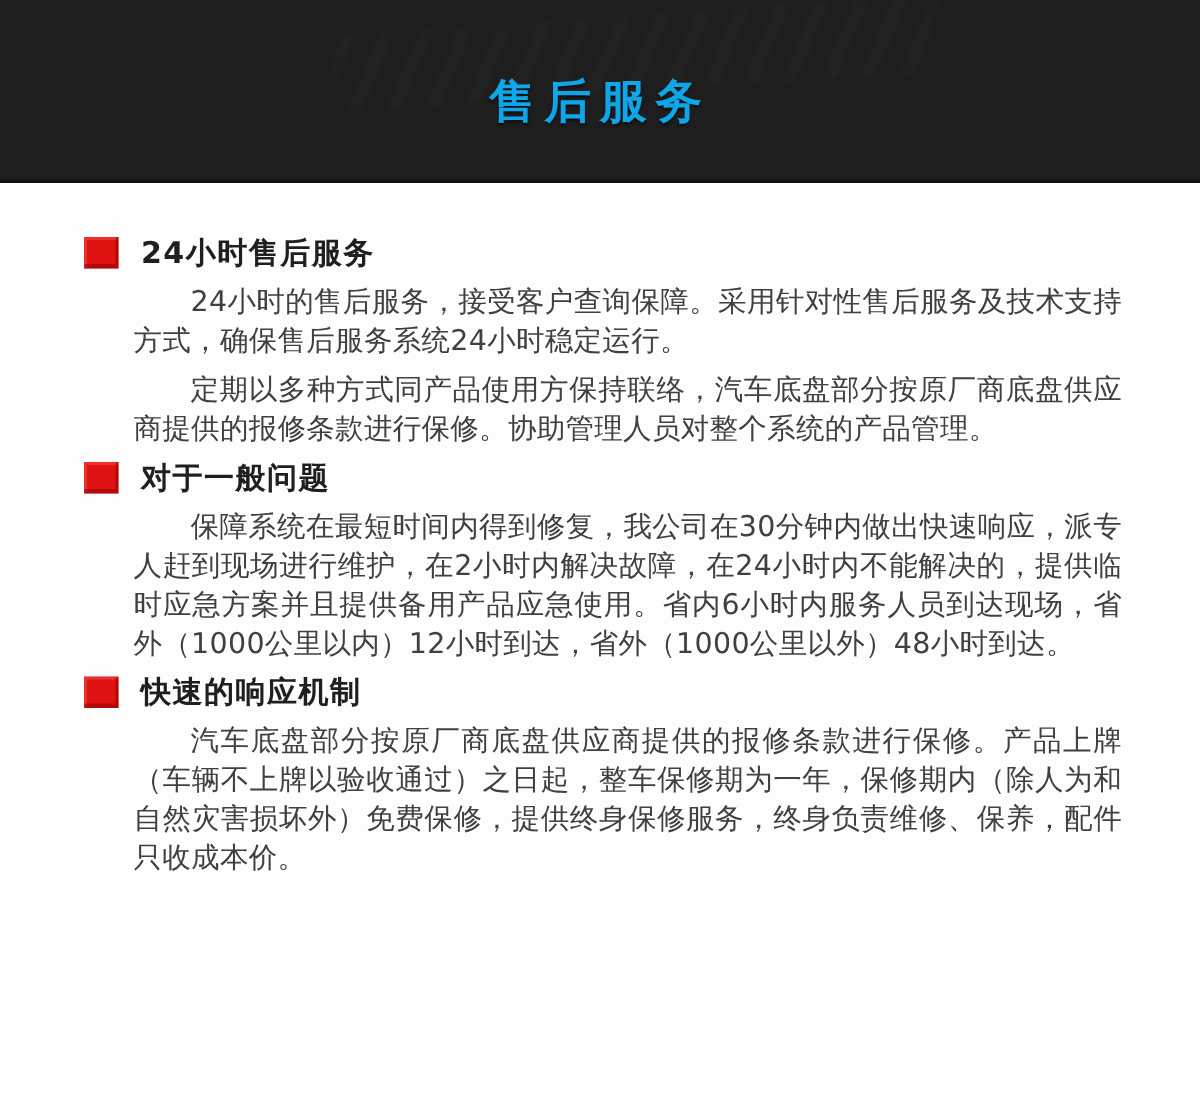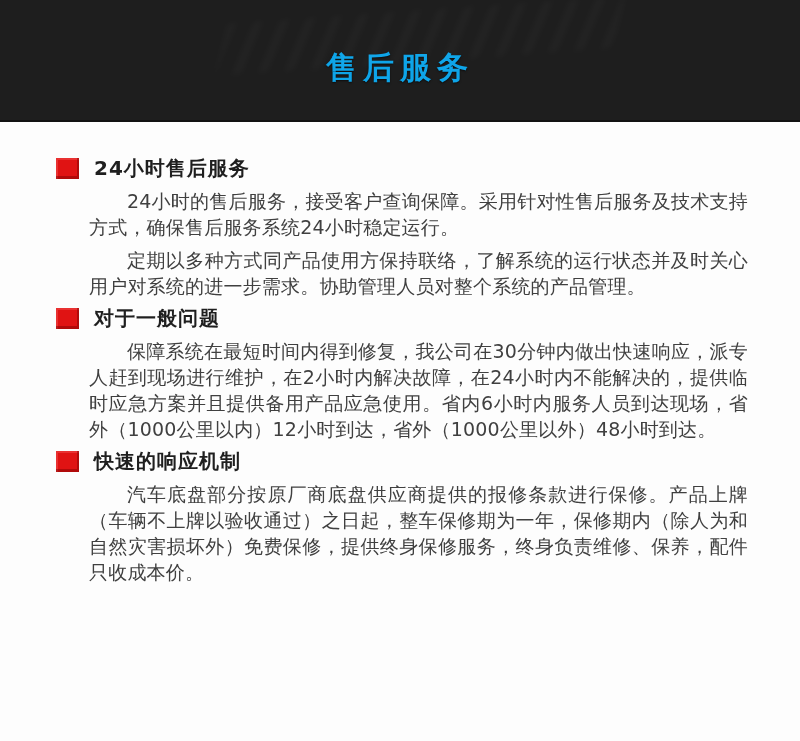--- a/index.html
+++ b/index.html
@@ -108,21 +108,21 @@
 
     <div class="section">
       <div class="section-head">
         <span class="bullet"></span>
         <span class="section-title">24小时售后服务</span>
       </div>
       <p>24小时的售后服务，接受客户查询保障。采用针对性售后服务及技术支持方式，确保售后服务系统24小时稳定运行。</p>
     </div>
 
     <div class="section">
-      <p>定期以多种方式同产品使用方保持联络，了解系统的运行状态并及时关心用户对系统的进一步需求。协助管理人员对整个系统的产品管理。</p>
+      <p>定期以多种方式同产品使用方保持联络，汽车底盘部分按原厂商底盘供应商提供的报修条款进行保修。协助管理人员对整个系统的产品管理。</p>
     </div>
 
     <div class="section">
       <div class="section-head">
         <span class="bullet"></span>
         <span class="section-title">对于一般问题</span>
       </div>
       <p>保障系统在最短时间内得到修复，我公司在30分钟内做出快速响应，派专人赶到现场进行维护，在2小时内解决故障，在24小时内不能解决的，提供临时应急方案并且提供备用产品应急使用。省内6小时内服务人员到达现场，省外（1000公里以内）12小时到达，省外（1000公里以外）48小时到达。</p>
     </div>
 

